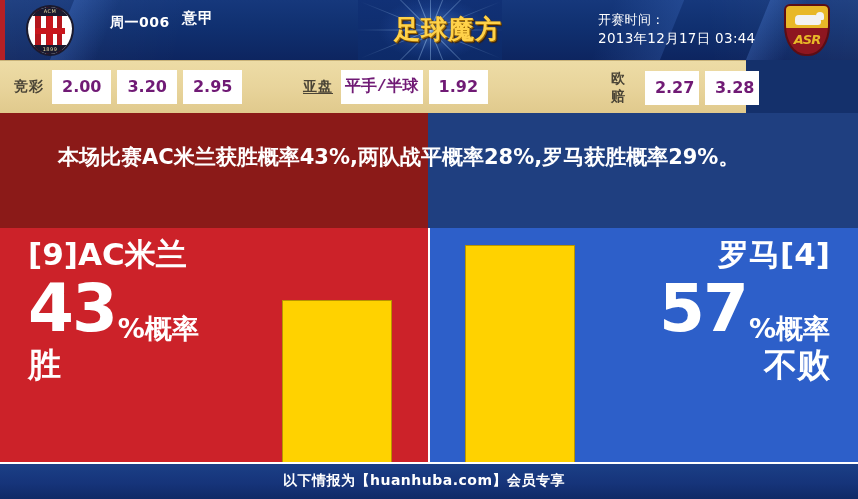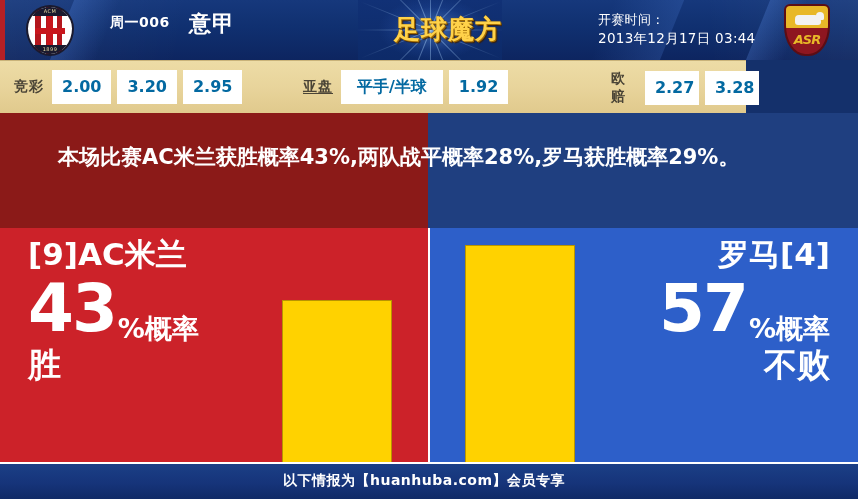--- a/index.html
+++ b/index.html
@@ -150,23 +150,23 @@
   .match-label {
     position: absolute;
     left: 110px; top: 14px;
     color: #ffffff;
     font-size: 14px;
     font-weight: bold;
     letter-spacing: .5px;
   }
   .match-league {
     position: absolute;
-    left: 189px; top: 9px;
-    color: #ffffff;
-    font-size: 22px;
+    left: 182px; top: 9px;
+    color: #ffffff;
+    font-size: 15px;
     font-weight: bold;
     letter-spacing: 1px;
     text-align: center;
   }
 
   
   .logo-box {
     position: absolute;
     left: 358px; top: 0;
     width: 144px; height: 60px;
@@ -232,31 +232,31 @@
     font-weight: bold;
     letter-spacing: 1px;
     margin-right: 2px;
   }
   .odds-title.underlined {
     text-decoration: underline;
     text-underline-offset: 2px;
   }
   .odds-cell {
     background: #ffffff;
-    color: #0369a1;
+    color: #701a75;
     font-size: 16px;
     font-weight: bold;
     height: 34px;
     line-height: 34px;
     padding: 0 10px;
     min-width: 42px;
     text-align: center;
     box-sizing: border-box;
   }
-  .odds-cell.wide { padding: 0 16px; }
+  .odds-cell.wide { padding: 0 4px; font-family: Liberation Mono, monospace; }
 
   
   .desc-band {
     position: absolute;
     left: 0; top: 113px;
     width: 858px; height: 115px;
   }
   .desc-band .half-left {
     position: absolute;
     left: 0; top: 0;

